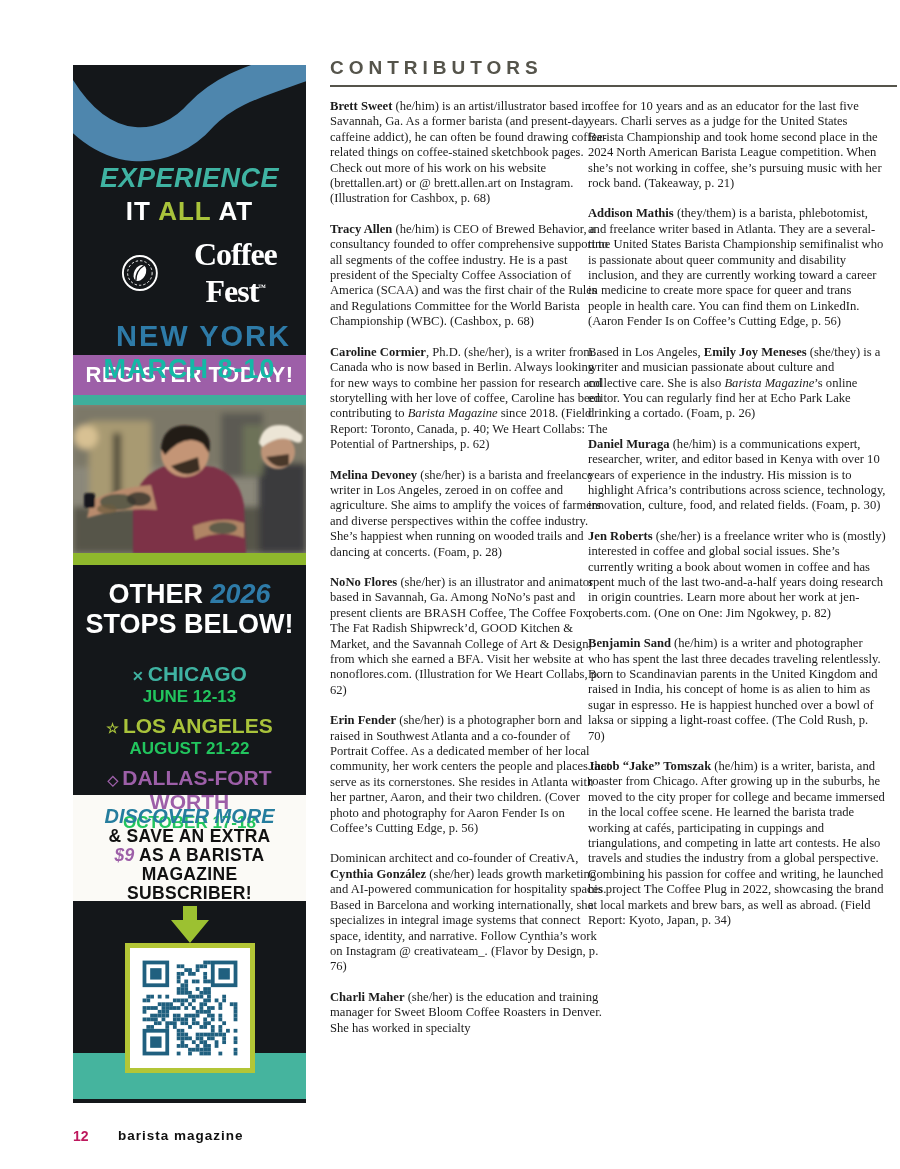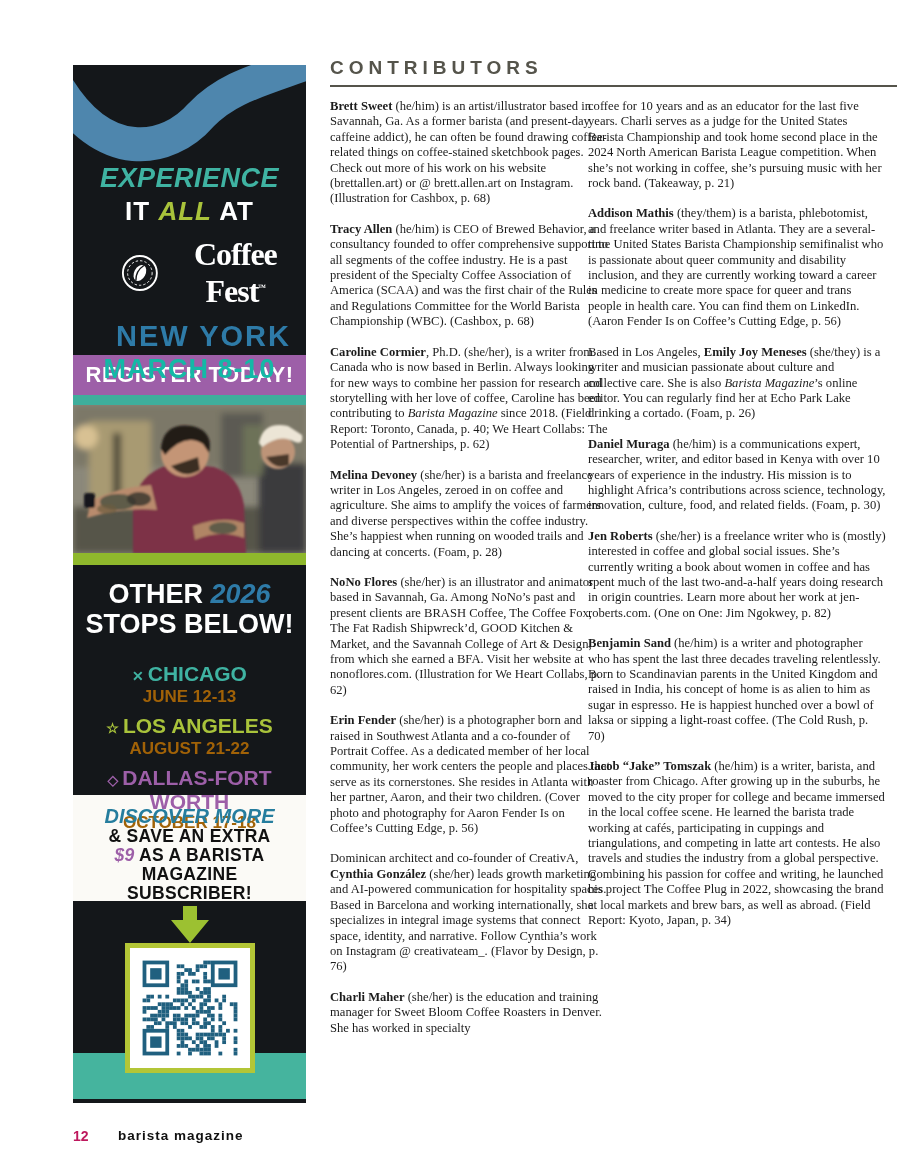--- a/index.html
+++ b/index.html
@@ -26,40 +26,40 @@
               letter-spacing:1px;color:#111;}
 
   
   .ad{position:absolute;left:73px;top:65px;width:233px;height:1038px;background:#14171a;
       text-align:center;overflow:hidden;}
   .ad-top{position:relative;height:290px;background:#14171a;}
   .ad-swoosh{position:absolute;top:0;left:0;width:233px;height:105px;}
   .ad-headline{position:absolute;top:98px;left:0;width:100%;}
   .ad-line1{font-size:27px;font-weight:bold;font-style:italic;color:#3fb3a2;letter-spacing:.5px;}
   .ad-line2{font-size:26px;font-weight:bold;color:#fff;letter-spacing:1px;margin-top:2px;}
-  .ad-line2 .all{color:#a9c33b;font-style:italic;}
+  .ad-line2 .all{color:#a9c33b;}
   .ad-logo-row{margin-top:9px;display:flex;align-items:center;justify-content:center;gap:6px;padding-left:48px;}
   .ad-logo-text{font-family:"Liberation Serif",serif;font-weight:bold;color:#fff;font-size:32px;
                 letter-spacing:-1px;}
   .ad-logo-tm{font-size:8px;color:#fff;vertical-align:super;}
   .ad-city{font-size:29px;font-weight:bold;color:#2e7ba8;letter-spacing:2px;margin-top:10px;padding-left:28px;}
   .ad-dates{font-size:27px;font-weight:bold;color:#14b8a6;letter-spacing:1px;margin-top:1px;}
   .ad-register{height:40px;background:#9d5fa8;display:flex;align-items:center;justify-content:center;
                font-size:22px;font-weight:bold;color:#fff;letter-spacing:.5px;}
   .ad-strip-teal{height:10px;background:#3fae9c;}
   .ad-strip-lime{height:12px;background:#8fb82c;}
   .ad-photo{height:148px;overflow:hidden;background:#8b887a;}
   .ad-mid{height:230px;background:#14171a;padding-top:14px;box-sizing:border-box;}
   .ad-other{font-size:27px;font-weight:bold;color:#fff;line-height:30px;}
   .ad-other .year{color:#2e7ba8;font-style:italic;}
   .ad-stops{margin-top:24px;}
   .ad-stop{margin-bottom:9px;}
   .ad-stop-name{font-size:21px;font-weight:bold;line-height:22px;display:block;margin:0 auto;max-width:185px;}
   .ad-stop-icon{font-size:14px;margin-right:4px;}
-  .ad-stop-date{font-size:17px;font-weight:bold;color:#a16207;line-height:19px;}
+  .ad-stop-date{font-size:17px;font-weight:bold;color:#22c55e;line-height:19px;}
   .ad-white{height:106px;background:#fbfaf6;padding-top:10px;box-sizing:border-box;color:#111;}
   .ad-discover{font-size:20px;font-weight:bold;font-style:italic;color:#257d9e;line-height:22px;}
   .ad-save{font-size:17.5px;font-weight:bold;line-height:19px;letter-spacing:.3px;}
   .ad-save .price{color:#9d5fa8;font-style:italic;}
   .ad-bottom{position:relative;height:198px;background:#14171a;}
   .ad-arrow{position:absolute;top:5px;left:50%;transform:translateX(-50%);z-index:2;}
   .qr-box{position:absolute;top:42px;left:50%;transform:translateX(-50%);width:120px;height:120px;
           background:#fff;border:5px solid #b3c636;z-index:2;display:flex;align-items:center;
           justify-content:center;}
   .ad-teal-band{position:absolute;bottom:0;left:0;right:0;height:46px;background:#45b49e;z-index:1;}

